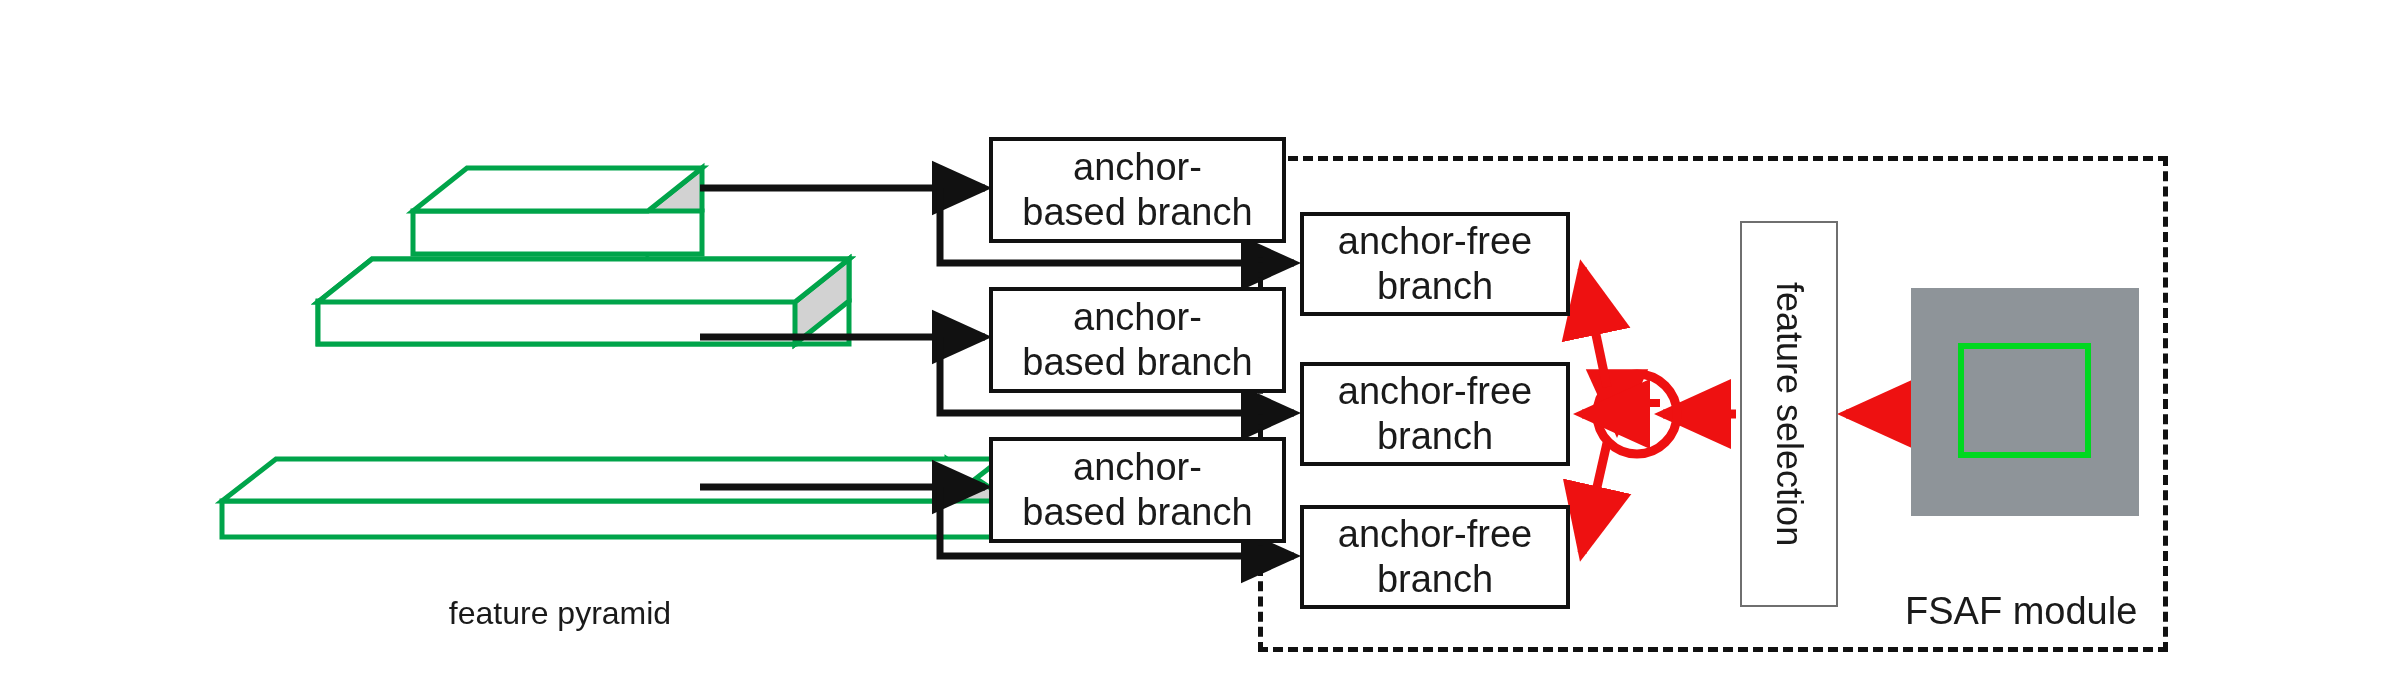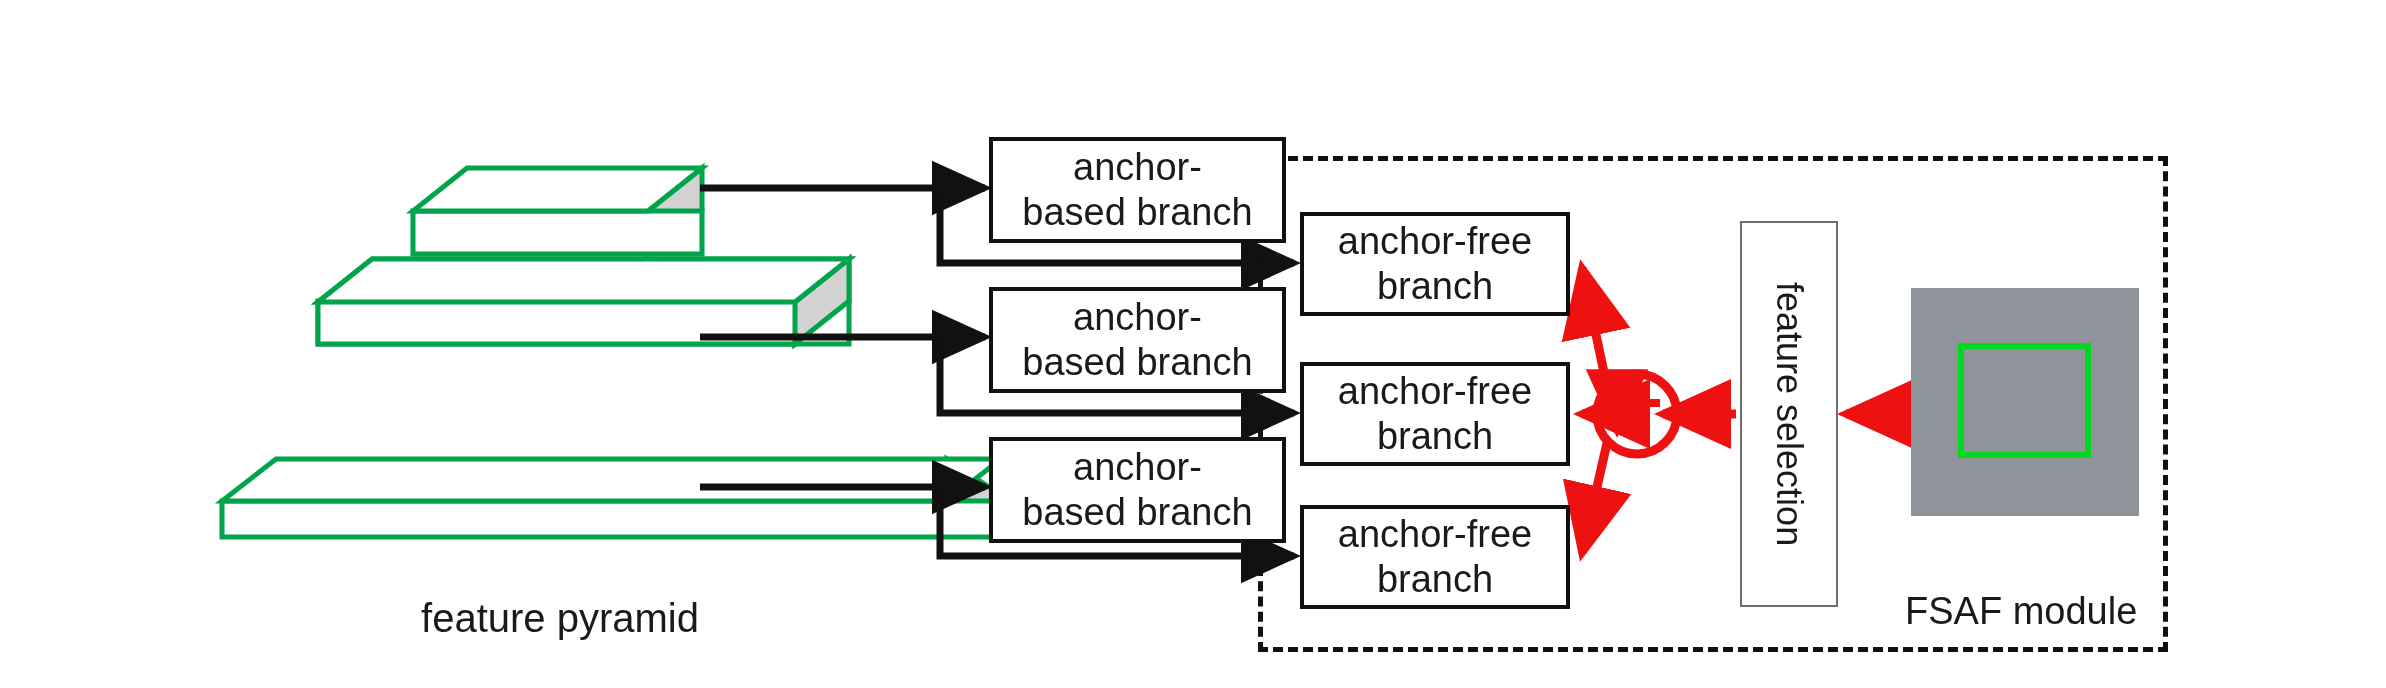--- a/index.html
+++ b/index.html
@@ -126,21 +126,21 @@
     border: 6px solid #00d820;
     box-sizing: border-box;
     z-index: 6;
   }
 
   
   #pyramid-label {
     left: 390px;
     top: 571px;
     width: 340px;
-    font-size: 40px;
+    font-size: 32px;
   }
 </style>
 </head>
 <body>
 
 <div id="stage">
 
   <svg id="svg-layer" viewBox="0 0 2386 688">
     <defs>
       <marker id="arrowBlack" markerWidth="9" markerHeight="9" refX="7.6" refY="4.5" orient="auto" markerUnits="strokeWidth">

